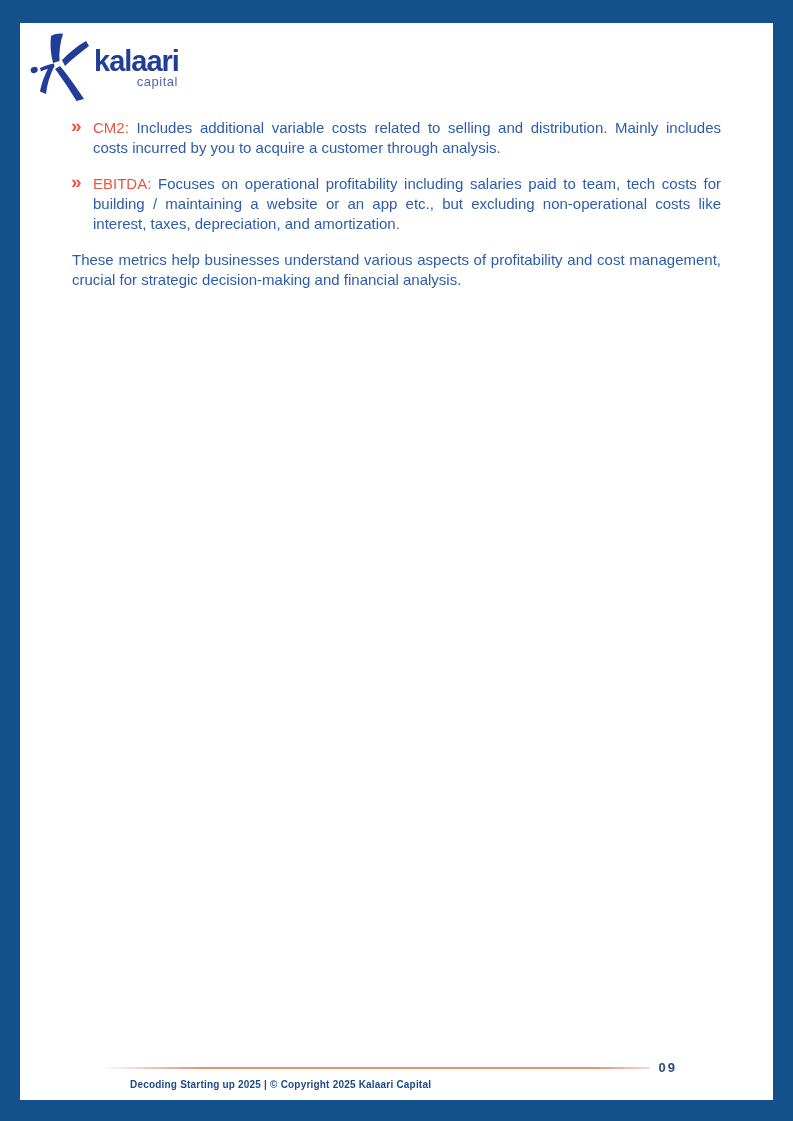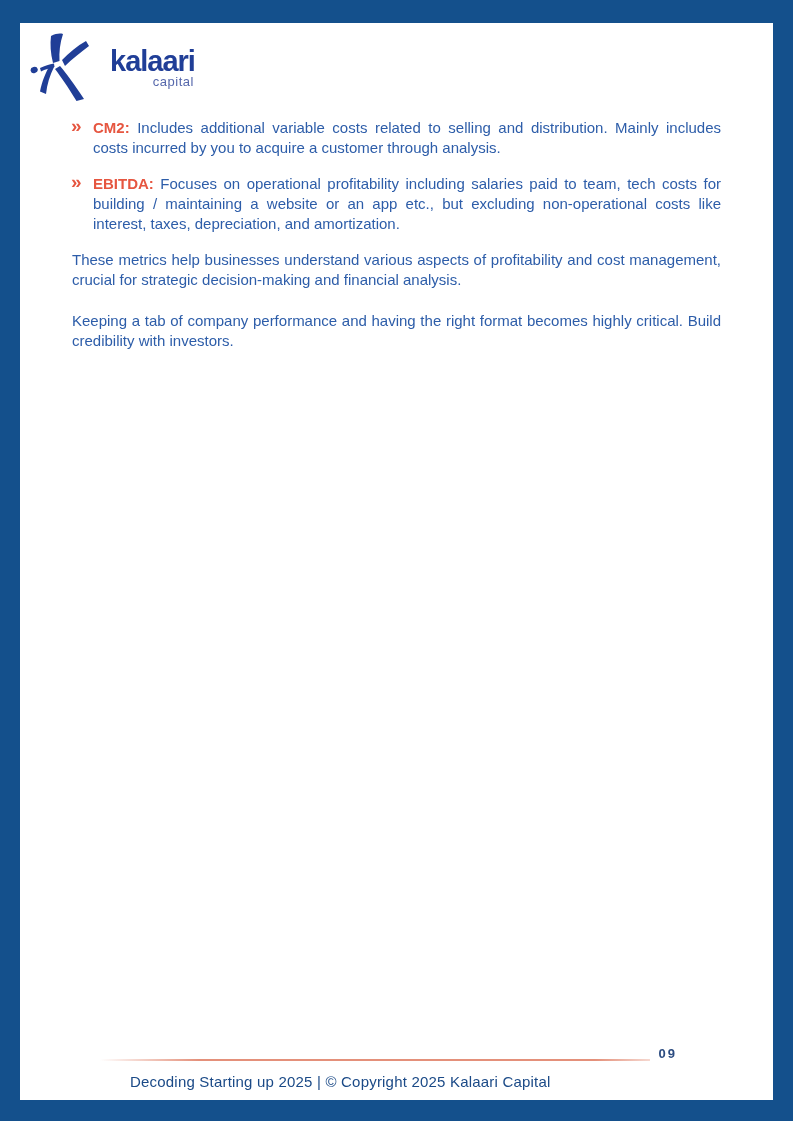--- a/index.html
+++ b/index.html
@@ -8,44 +8,44 @@
     position:relative;
     width:793px;height:1121px;
     box-sizing:border-box;
     background:#ffffff;
     border-style:solid;
     border-color:#14508C;
     border-width:23px 20px 21px 20px;
     overflow:hidden;
   }
   
-  .logo{position:absolute;left:10px;top:10px;display:flex;align-items:flex-start;gap:16px;}
+  .logo{position:absolute;left:10px;top:10px;display:flex;align-items:flex-start;}
   .logo svg{display:block;}
   .wordmark{margin:15px 0 0 2px;display:flex;flex-direction:column;align-items:flex-end;}
   .brand{font-size:29px;line-height:26px;font-weight:700;color:#203E97;letter-spacing:-1px;}
   .sub{font-size:13px;line-height:13px;font-weight:400;color:#5668AC;letter-spacing:0.5px;margin-top:1px;margin-right:1px;}
   
   .content{position:absolute;left:52px;right:52px;top:95px;color:#2D5DA9;font-size:15px;line-height:20px;}
   .bullets{margin:0 0 4px 0;}
   .bullet{position:relative;padding-left:21px;margin-bottom:16px;text-align:justify;}
   .marker{
     position:absolute;left:-1px;top:-2px;
     color:#E65640;font-weight:700;font-size:19px;letter-spacing:-2px;
   }
-  .bullet-label{color:#E65640;font-weight:700;}
+  .bullet-label{color:#E65640;font-weight:400;}
   .content p{margin:0 0 21px 0;text-align:justify;}
   
   .footer{position:absolute;left:80px;right:96px;bottom:10px;}
-  .footer-row{display:flex;align-items:flex-end;}
+  .footer-row{display:flex;align-items:center;}
   .rule{
     flex:1;height:2px;margin-right:9px;
     background:linear-gradient(to right, rgba(228,144,122,0), #E4907A 18%, #E4907A 90%, rgba(228,144,122,0.35));
   }
   .pagenum{font-size:13px;font-weight:700;color:#2B4B80;letter-spacing:2px;}
-  .copyright{margin:12px 0 0 30px;font-size:15px;font-weight:400;color:#1B4A87;letter-spacing:0.2px;}
+  .copyright{margin:4px 0 0 30px;font-size:10px;font-weight:700;color:#1B4A87;letter-spacing:0.2px;}
 </style>
 </head>
 <body>
 
 <div class="page">
 
   <div class="logo">
     <span>
       <svg width="62" height="68" viewBox="0 0 62 68" aria-hidden="true">
         <g fill="#203E97">
@@ -79,21 +79,20 @@
       </div>
 
       <div class="bullet">
         <span class="marker">»</span><span class="bullet-label">EBITDA:</span>
         <span>Focuses on operational profitability including salaries paid to team, tech costs for building / maintaining a website or an app etc., but excluding non-operational costs like interest, taxes, depreciation, and amortization.</span>
       </div>
 
     </div>
 
     <p>These metrics help businesses understand various aspects of profitability and cost management, crucial for strategic decision-making and financial analysis.</p>
-    <p>Keeping a tab of company performance and having the right format becomes highly critical. Build credibility with investors.</p>
   </div>
 
   <div class="footer">
     <div class="footer-row">
       <div class="rule"></div>
       <span class="pagenum">09</span>
     </div>
     <div class="copyright">Decoding Starting up 2025 | © Copyright 2025 Kalaari Capital</div>
   </div>
 

